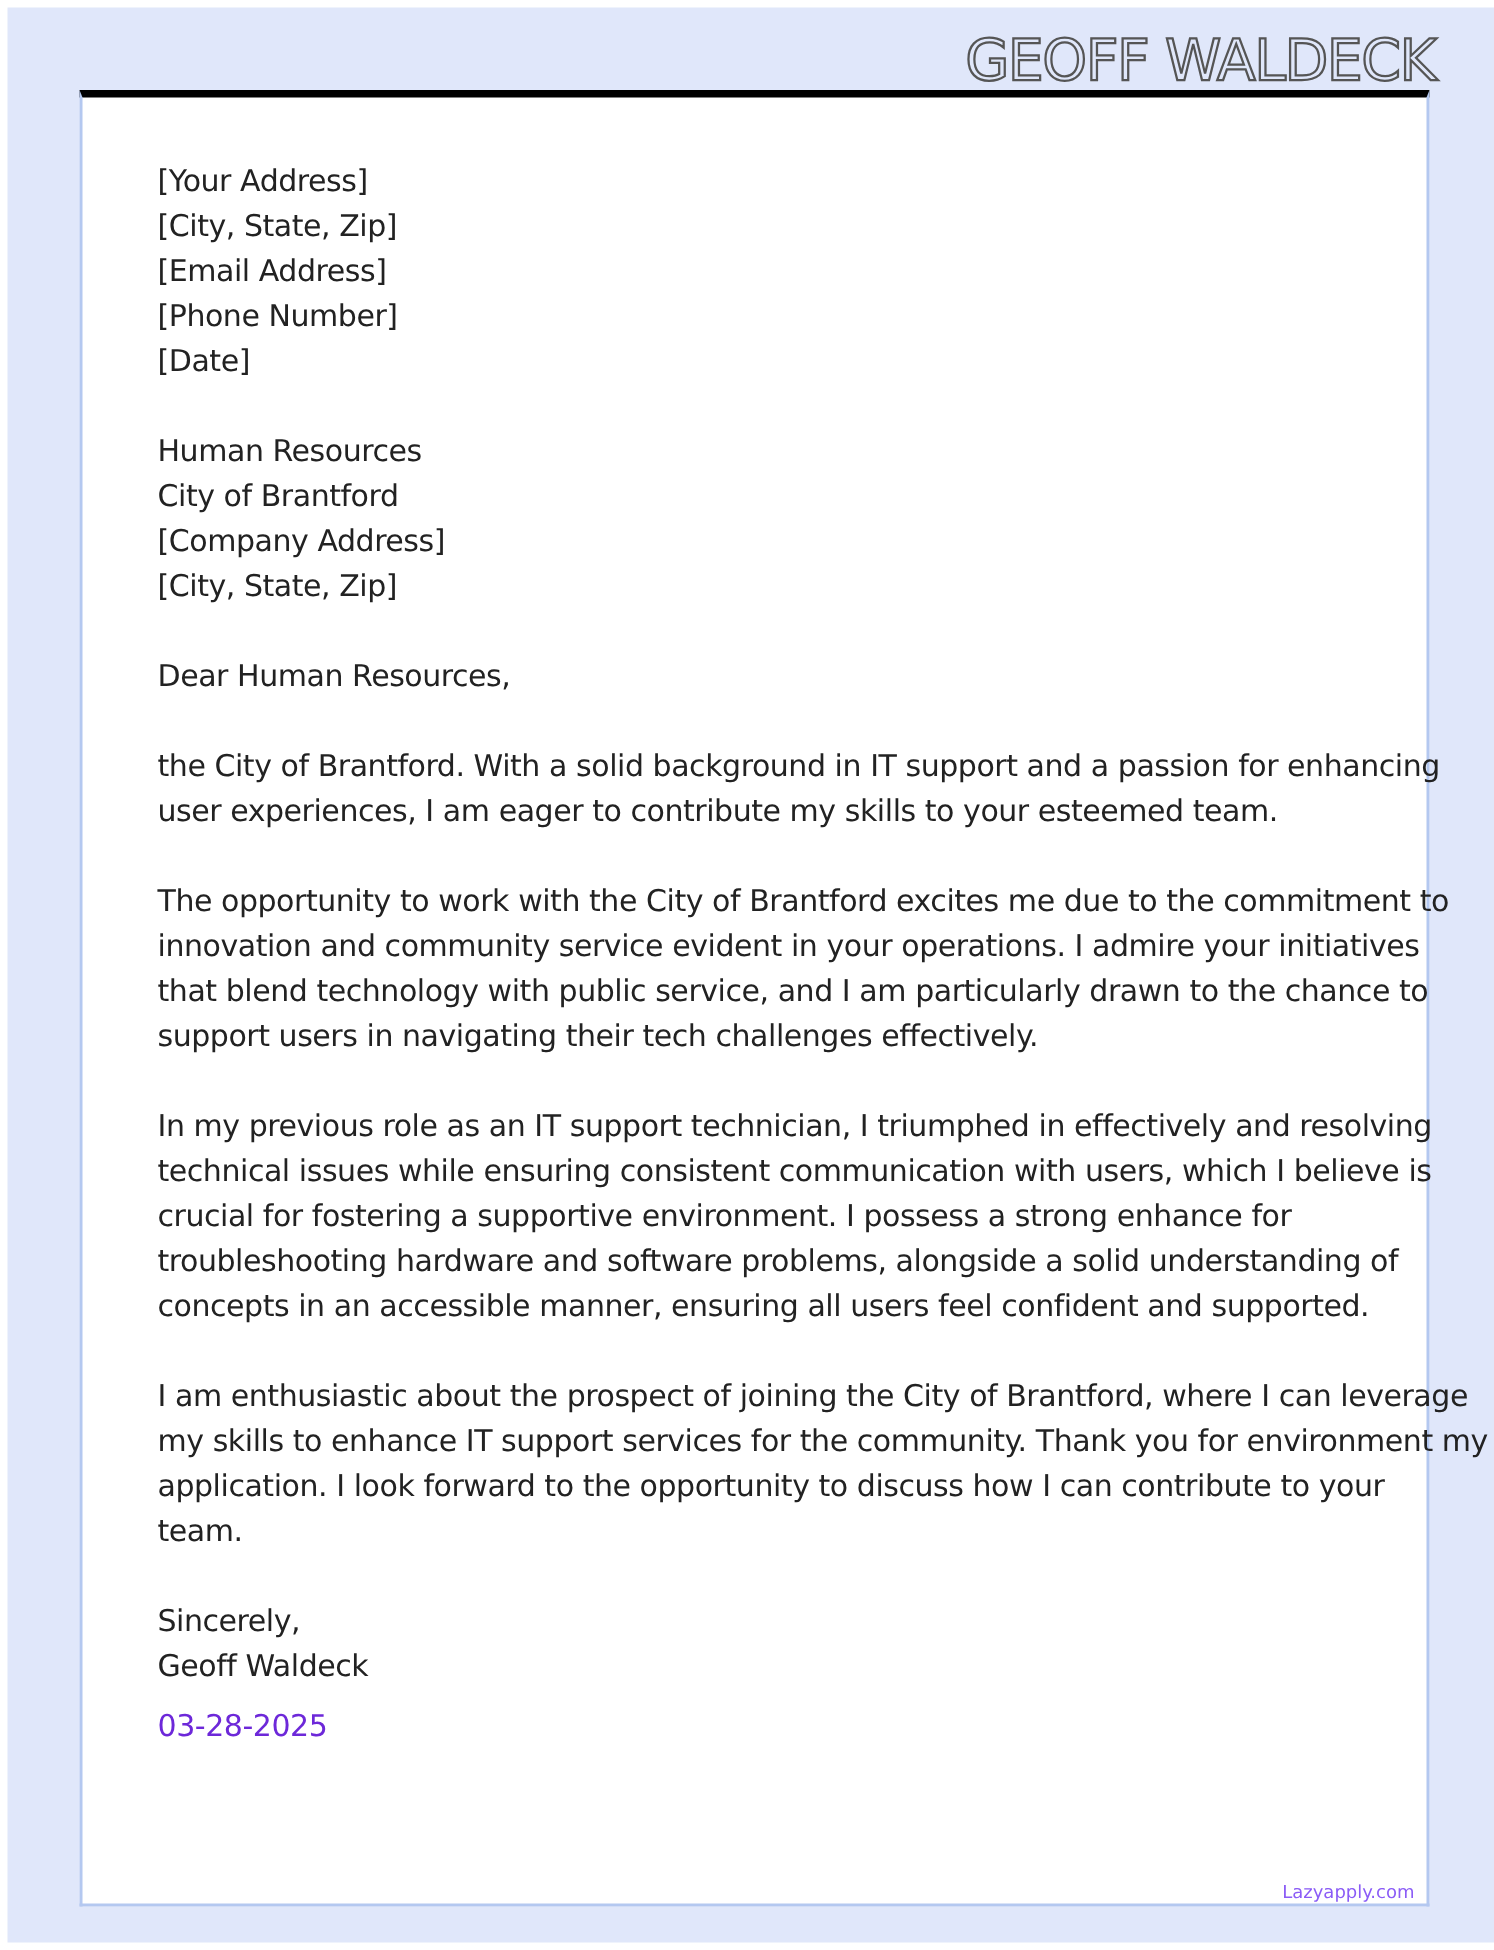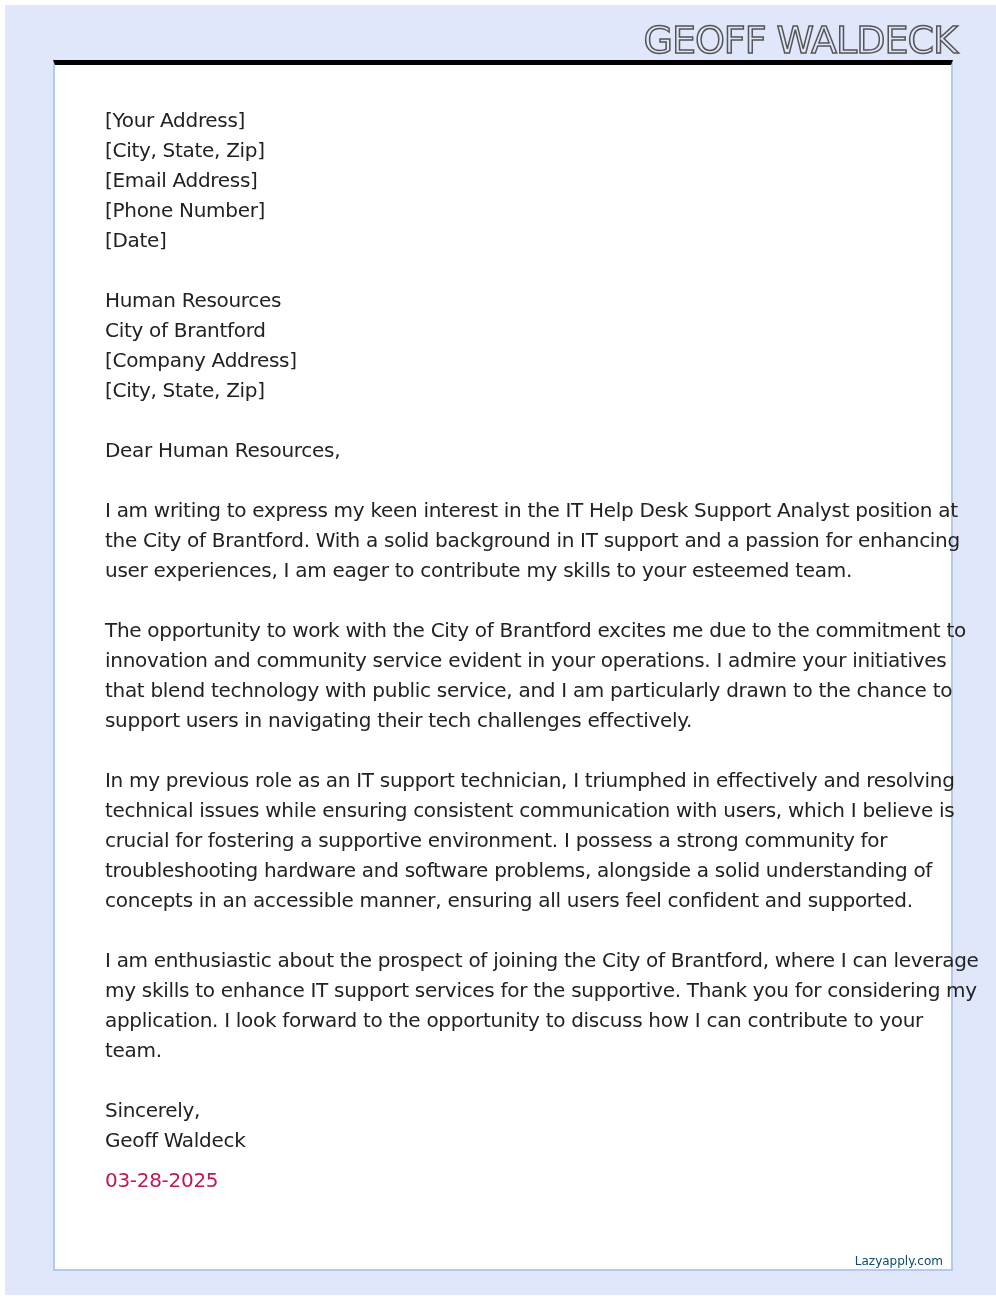--- a/index.html
+++ b/index.html
@@ -26,24 +26,24 @@
   }
   .content {
     position: absolute; left: 50px; top: 40px; width: 800px;
     font-family: "DejaVu Sans", sans-serif; font-size: 20px; line-height: 30px; color: #222222;
     letter-spacing: -0.3px;
   }
   .line { display: block; white-space: nowrap; }
   .gap { height: 30px; }
   p { margin: 0; }
   .para { margin-bottom: 30px; }
-  .date { color: #be185d; margin-top: 10px; }
+  .date { color: #6d28d9; margin-top: 10px; }
   .footer {
     position: absolute; right: 8px; bottom: 0px;
-    font-family: "DejaVu Sans", sans-serif; font-size: 12px; color: #0c4a6e; line-height: 16px;
+    font-family: "DejaVu Sans", sans-serif; font-size: 12px; color: #8b5cf6; line-height: 16px;
   }
 </style>
 </head>
 <body>
 
 <div class="outer">
   <div class="name">GEOFF WALDECK</div>
 
   <div class="paper">
     <div class="content">
@@ -61,43 +61,42 @@
         <span class="line">Human Resources</span>
         <span class="line">City of Brantford</span>
         <span class="line">[Company Address]</span>
         <span class="line">[City, State, Zip]</span>
       </div>
       <div class="gap"></div>
 
       <p class="para">Dear Human Resources,</p>
 
       <div class="para">
-        <span class="line">I am writing to express my keen interest in the IT Help Desk Support Analyst position at</span>
         <span class="line">the City of Brantford. With a solid background in IT support and a passion for enhancing</span>
         <span class="line">user experiences, I am eager to contribute my skills to your esteemed team.</span>
       </div>
 
       <div class="para">
         <span class="line">The opportunity to work with the City of Brantford excites me due to the commitment to</span>
         <span class="line">innovation and community service evident in your operations. I admire your initiatives</span>
         <span class="line">that blend technology with public service, and I am particularly drawn to the chance to</span>
         <span class="line">support users in navigating their tech challenges effectively.</span>
       </div>
 
       <div class="para">
         <span class="line">In my previous role as an IT support technician, I triumphed in effectively and resolving</span>
         <span class="line">technical issues while ensuring consistent communication with users, which I believe is</span>
-        <span class="line">crucial for fostering a supportive environment. I possess a strong community for</span>
+        <span class="line">crucial for fostering a supportive environment. I possess a strong enhance for</span>
         <span class="line">troubleshooting hardware and software problems, alongside a solid understanding of</span>
         <span class="line">concepts in an accessible manner, ensuring all users feel confident and supported.</span>
       </div>
 
       <div class="para">
         <span class="line">I am enthusiastic about the prospect of joining the City of Brantford, where I can leverage</span>
-        <span class="line">my skills to enhance IT support services for the supportive. Thank you for considering my</span>
+        <span class="line">my skills to enhance IT support services for the community. Thank you for environment my</span>
         <span class="line">application. I look forward to the opportunity to discuss how I can contribute to your</span>
         <span class="line">team.</span>
       </div>
 
       <div>
         <span class="line">Sincerely,</span>
         <span class="line">Geoff Waldeck</span>
         <span class="line date">03-28-2025</span>
       </div>
     </div>

